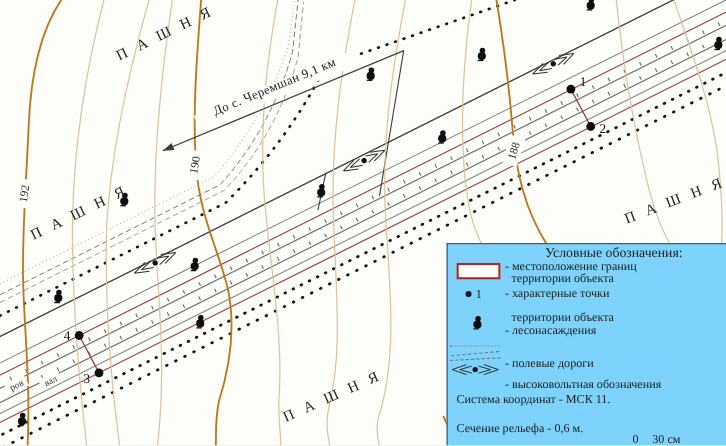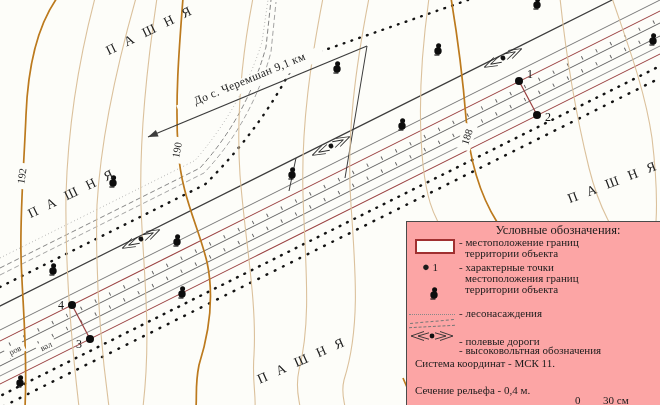--- a/index.html
+++ b/index.html
@@ -11,38 +11,38 @@
   svg text{font-family:"Liberation Serif","DejaVu Serif",serif;fill:#1c1c1c;}
   .area-label{font-size:13.5px;letter-spacing:3.5px;fill:#222;}
   .contour-label{font-size:10.5px;fill:#222;}
   .small-label{font-size:8.5px;fill:#333;}
   .point-label{font-size:12px;fill:#111;}
   .route-label{font-size:11.5px;letter-spacing:.4px;fill:#1a1a1a;}
 
   
   #legend{
     position:absolute;left:406px;top:221px;width:254px;height:184px;
-    background:#fca5a5;border-left:1.2px solid #4a4a4a;border-top:1.2px solid #4a4a4a;
+    background:#7dd3fc;border-left:1.2px solid #4a4a4a;border-top:1.2px solid #4a4a4a;
     font-size:11px;line-height:11px;
   }
   #legend .abs{position:absolute;white-space:nowrap;}
   #legend-title{left:0;right:0;top:3px;text-align:center;padding-left:48px;font-size:12.5px;}
   .sym-redrect{left:8px;top:17px;width:36px;height:11px;border:2px solid #a03030;background:#fdfdf9;}
   .sym-dot1{left:15px;top:39px;font-size:11px;}
   .sym-dot1 .d{font-size:13px;}
   .sym-tree{left:19px;top:57px;}
   .sym-dotted{left:2px;top:92px;width:46px;border-top:1.6px dotted #888;}
   .sym-dash1{left:3px;top:99px;width:44px;border-top:1px dashed #777;transform:rotate(-5deg);}
   .sym-dash2{left:2px;top:104px;width:46px;border-top:1px dashed #777;transform:rotate(-3deg);}
   .sym-road{left:0px;top:106px;}
   .lt{left:52px;}
   .lt2{left:58px;text-align:center;}
   .note{left:8px;}
   .scale0{left:168px;top:173px;}
-  .scale30{left:196px;top:173px;text-align:right;}
+  .scale30{left:186px;top:173px;text-align:right;}
 </style>
 </head>
 <body>
 
 <div id="stage">
 
 <svg id="mapsvg" width="660" height="405" viewBox="0 0 660 405">
 
   <defs>
     <g id="treeSym">
@@ -171,26 +171,25 @@
   <div class="abs sym-dotted"></div>
   <div class="abs sym-dash1"></div>
   <div class="abs sym-dash2"></div>
   <svg class="abs sym-road" width="50" height="16" viewBox="-25 -8 50 16">
     <use href="#roadSym"></use>
   </svg>
 
   <div class="abs lt" style="top:15px">- местоположение границ</div>
   <div class="abs lt2" style="top:26px">территории объекта</div>
   <div class="abs lt" style="top:40px">- характерные точки</div>
-  <div class="abs lt2" style="top:51px">местоположения границ</div>
   <div class="abs lt2" style="top:62px">территории объекта</div>
-  <div class="abs lt" style="top:86px">- лесонасаждения</div>
-  <div class="abs lt" style="top:114px">- полевые дороги</div>
+  <div class="abs lt" style="top:74px">- лесонасаждения</div>
+  <div class="abs lt" style="top:104px">- полевые дороги</div>
   <div class="abs lt" style="top:123px">- высоковольтная обозначения</div>
 
   <div class="abs note" style="top:136px">Система координат - МСК 11.</div>
-  <div class="abs note" style="top:163px">Сечение рельефа - 0,4 м.</div>
+  <div class="abs note" style="top:163px">Сечение рельефа - 0,6 м.</div>
 
   <div class="abs scale0">0</div>
   <div class="abs scale30">30 см</div>
 </div>
 
 </div>
 
 </body></html>

